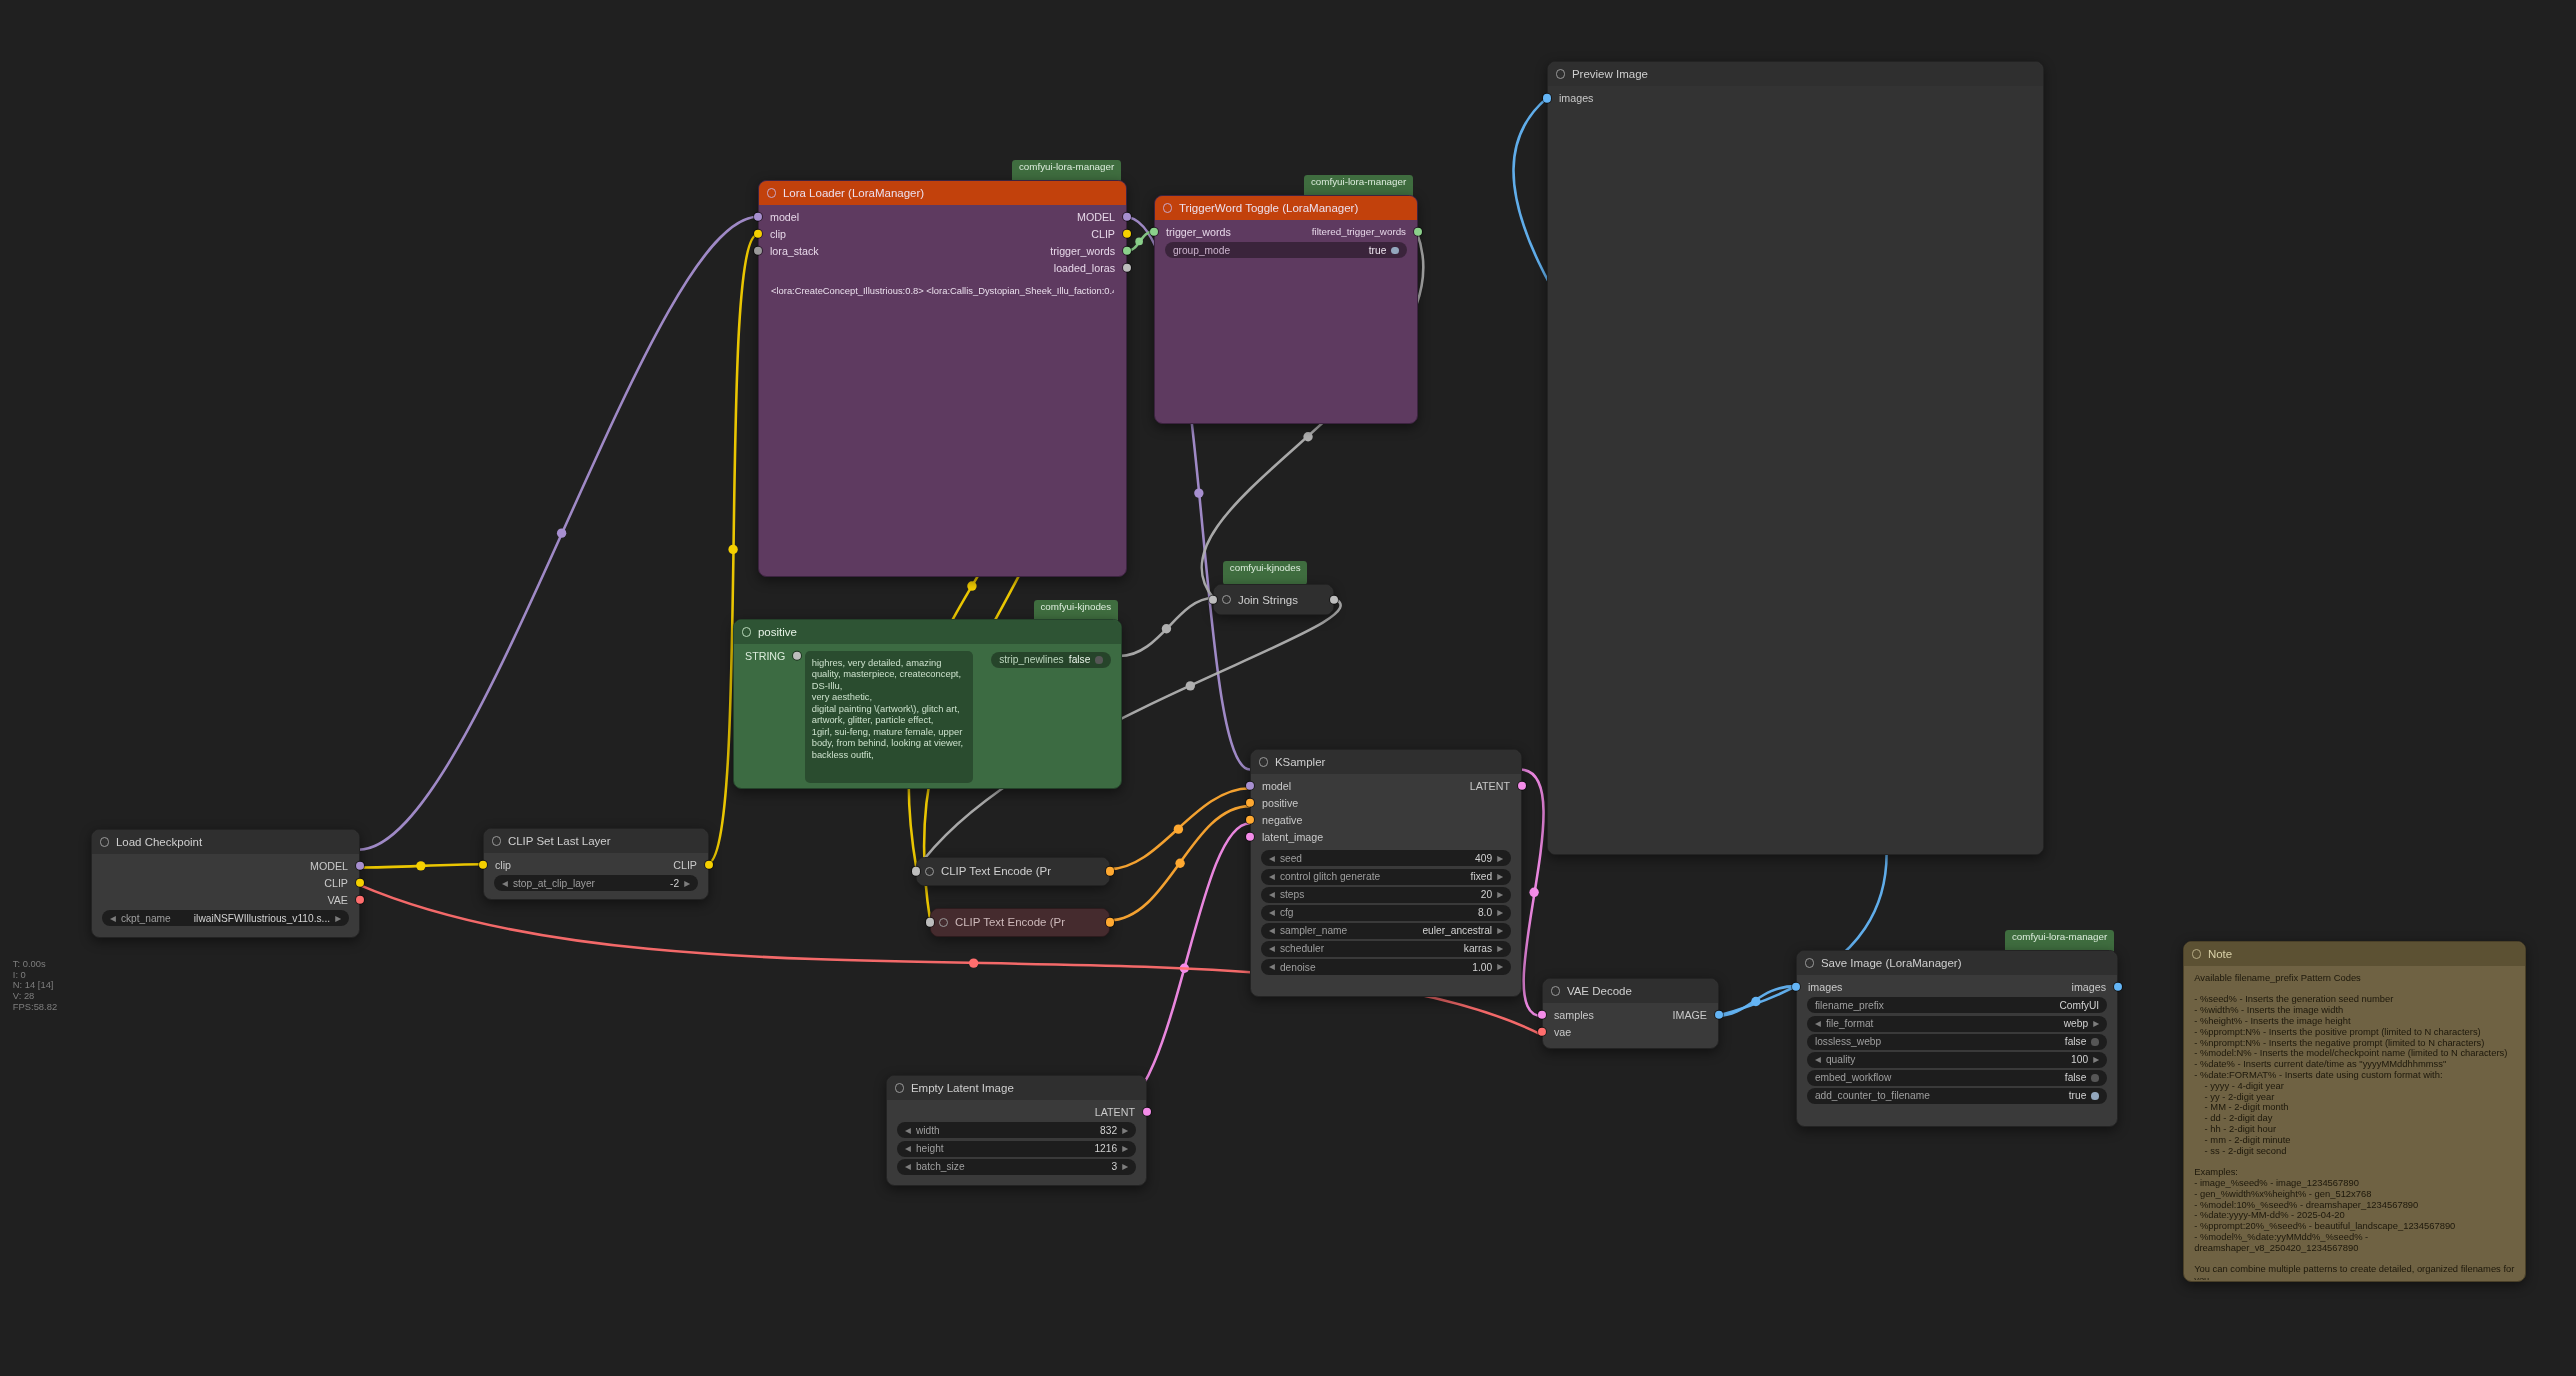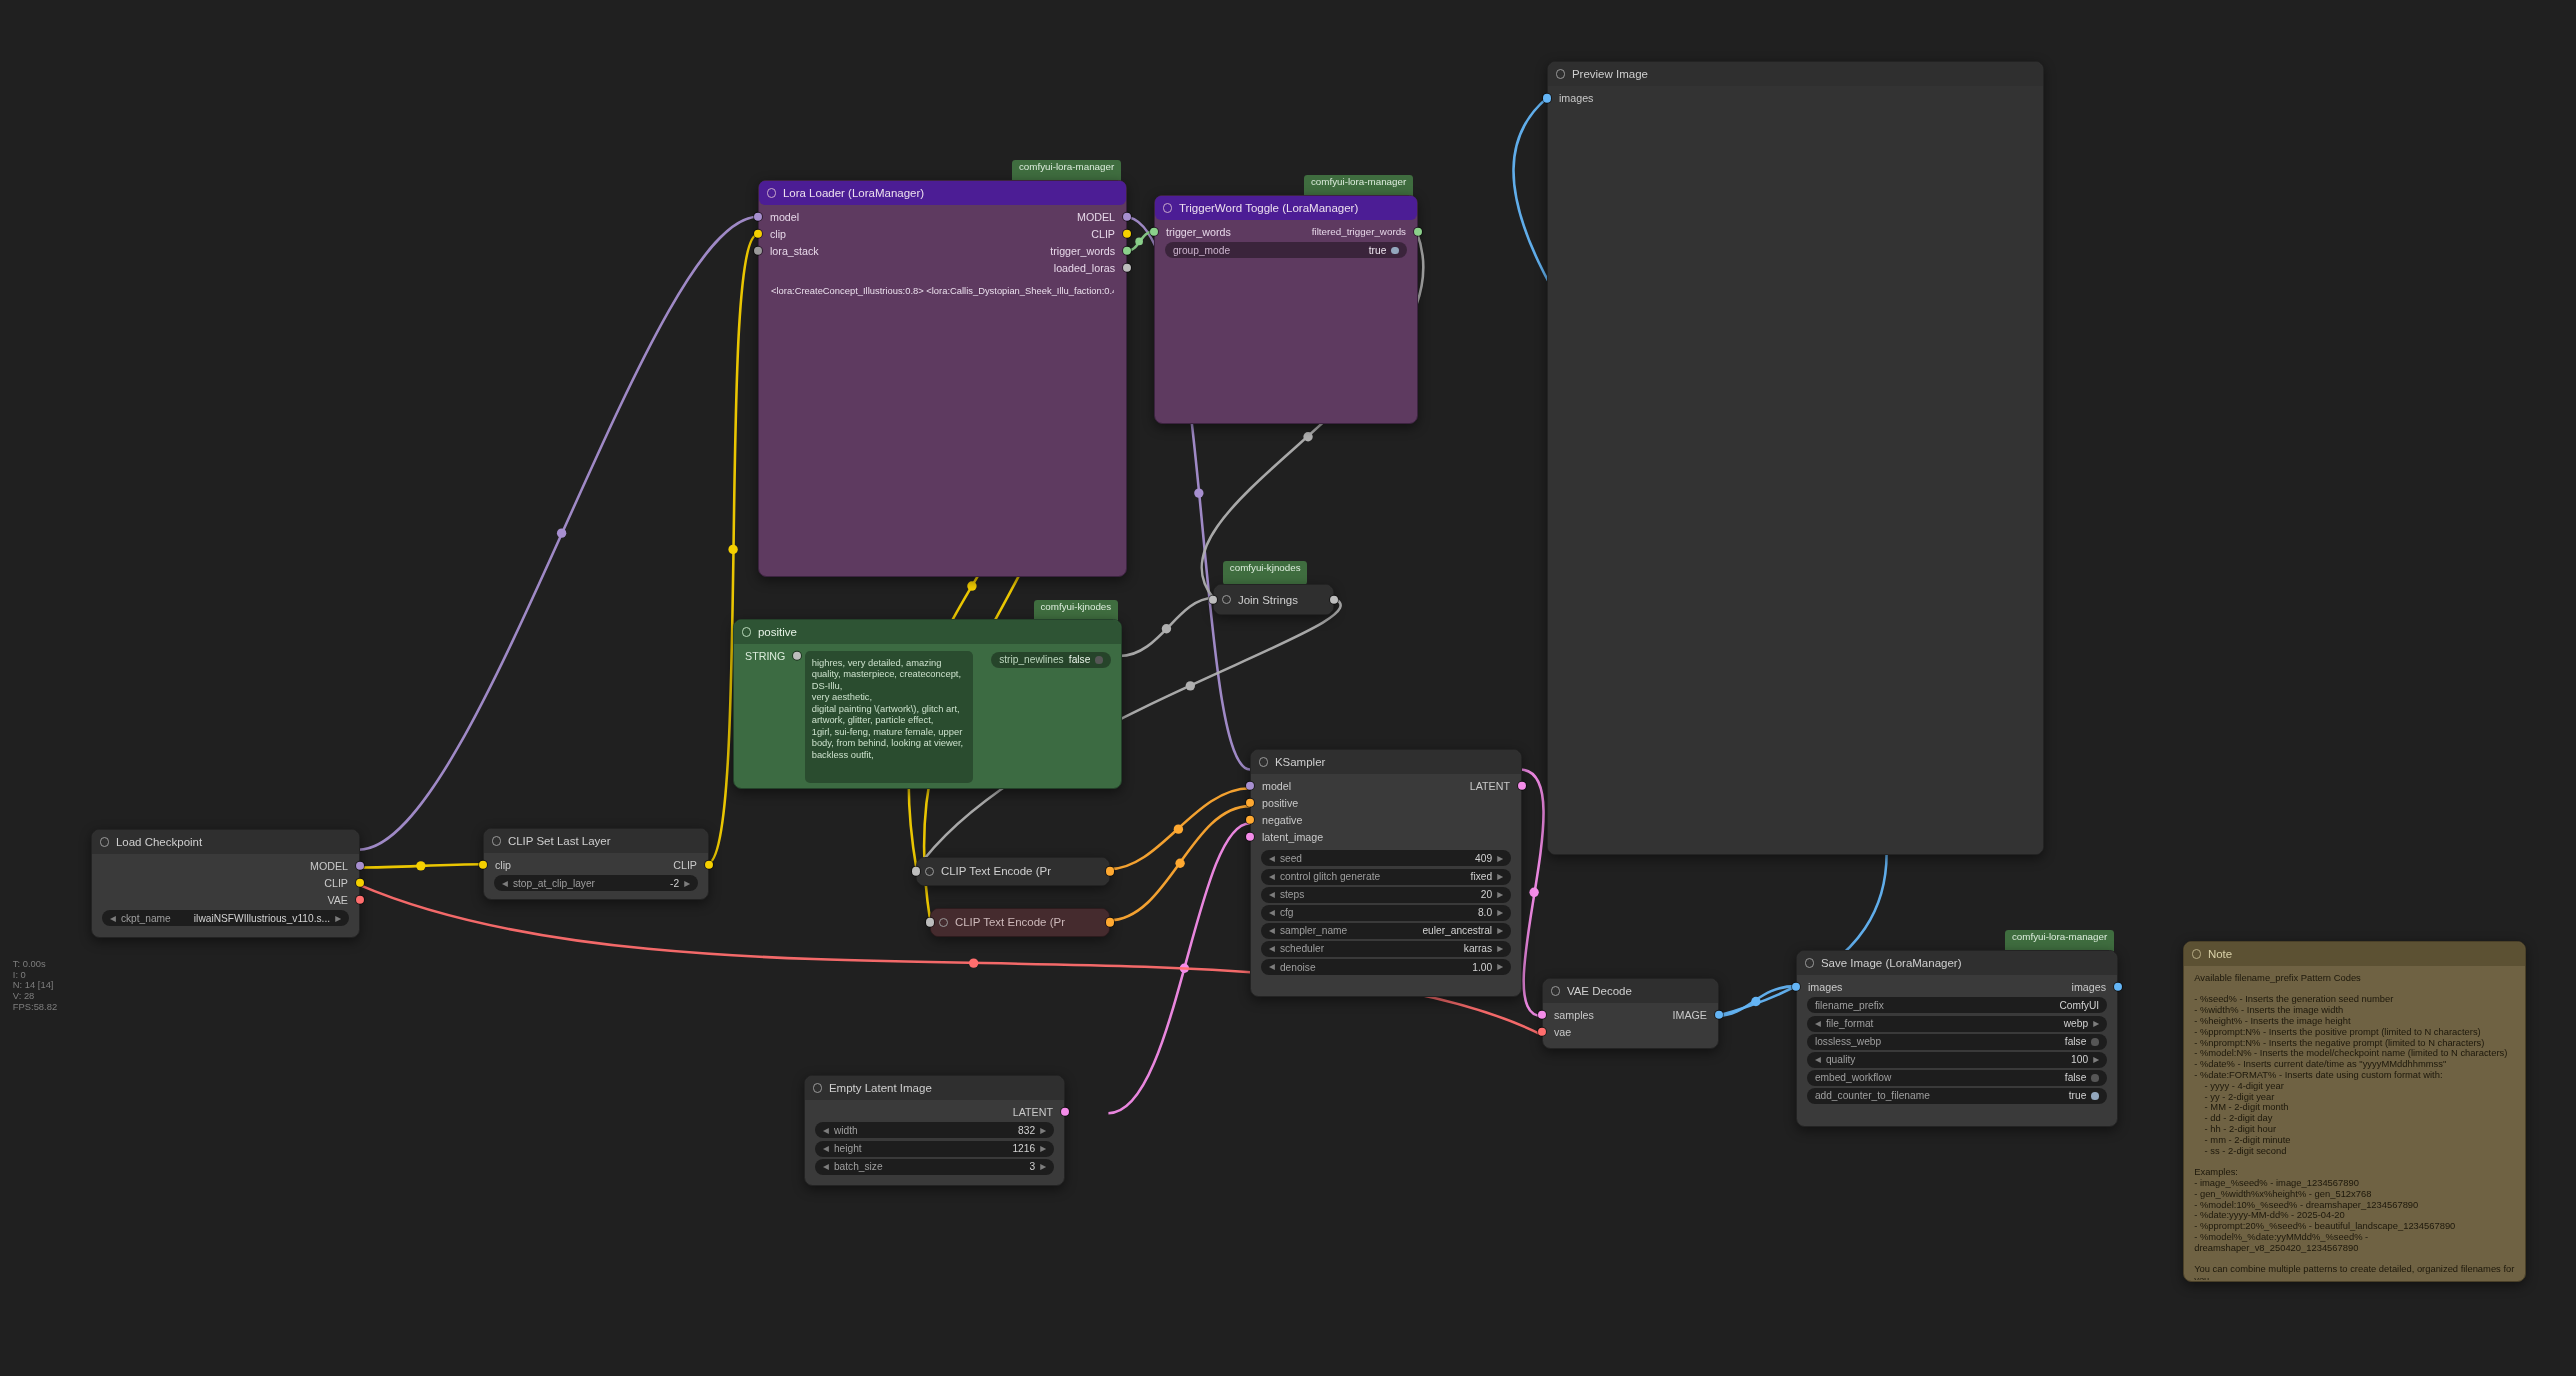--- a/index.html
+++ b/index.html
@@ -46,21 +46,21 @@
   .widget .wname{color:#9f9f9f;}
   .widget .wval{margin-left:auto;color:#d2d2d2;text-align:right;}
   .arr{color:#7d7d7d;font-size:7.7px;flex:none;line-height:1;}
   .arr.l::before{content:"\25C0";}
   .arr.r::before{content:"\25B6";}
   .tdot{width:7.7px;height:7.7px;border-radius:50%;background:#93a7bd;flex:none;}
   .tdot.off{background:#565656;}
 
   
   .n-purple{background:#5e3a60;border-color:#3c2340;color:#e6d7e8;}
-  .n-purple .node-header{background:#4c1d95;color:#ecdfee;border-radius:6px;}
+  .n-purple .node-header{background:#c2410c;color:#ecdfee;}
   .n-purple .ring{border-color:#c9aacb;}
   .n-purple .widget{background:rgba(0,0,0,.38);}
   .n-purple .widget .wname{color:#cbb3cd;}
   .n-purple .widget .wval{color:#efe6f0;}
 
   
   .n-green{background:#3c6b42;border-color:#24422a;color:#dcecdc;}
   .n-green .node-header{background:#2e5434;color:#e6f2e6;}
   .n-green .ring{border-color:#b9d8ba;}
   .n-green .widget{background:rgba(0,0,0,.36);}
@@ -354,21 +354,21 @@
     </div>
     <div class="widget">
       <span class="arr l"></span>
       <span class="wname">denoise</span>
       <span class="wval">1.00</span>
       <span class="arr r"></span>
     </div>
   </div>
 </div>
 
-<div class="node" style="left:804px;top:1075px;width:259px;height:109px;">
+<div class="node" style="left:886px;top:1075px;width:259px;height:109px;">
   <div class="node-header">
     <span class="ring"></span>
     <span>Empty Latent Image</span>
   </div>
   <div class="body">
     <div class="io-row">
       <span class="lbl out">LATENT</span>
       <span class="dot dout c-latent"></span>
     </div>
     <div class="widget">

